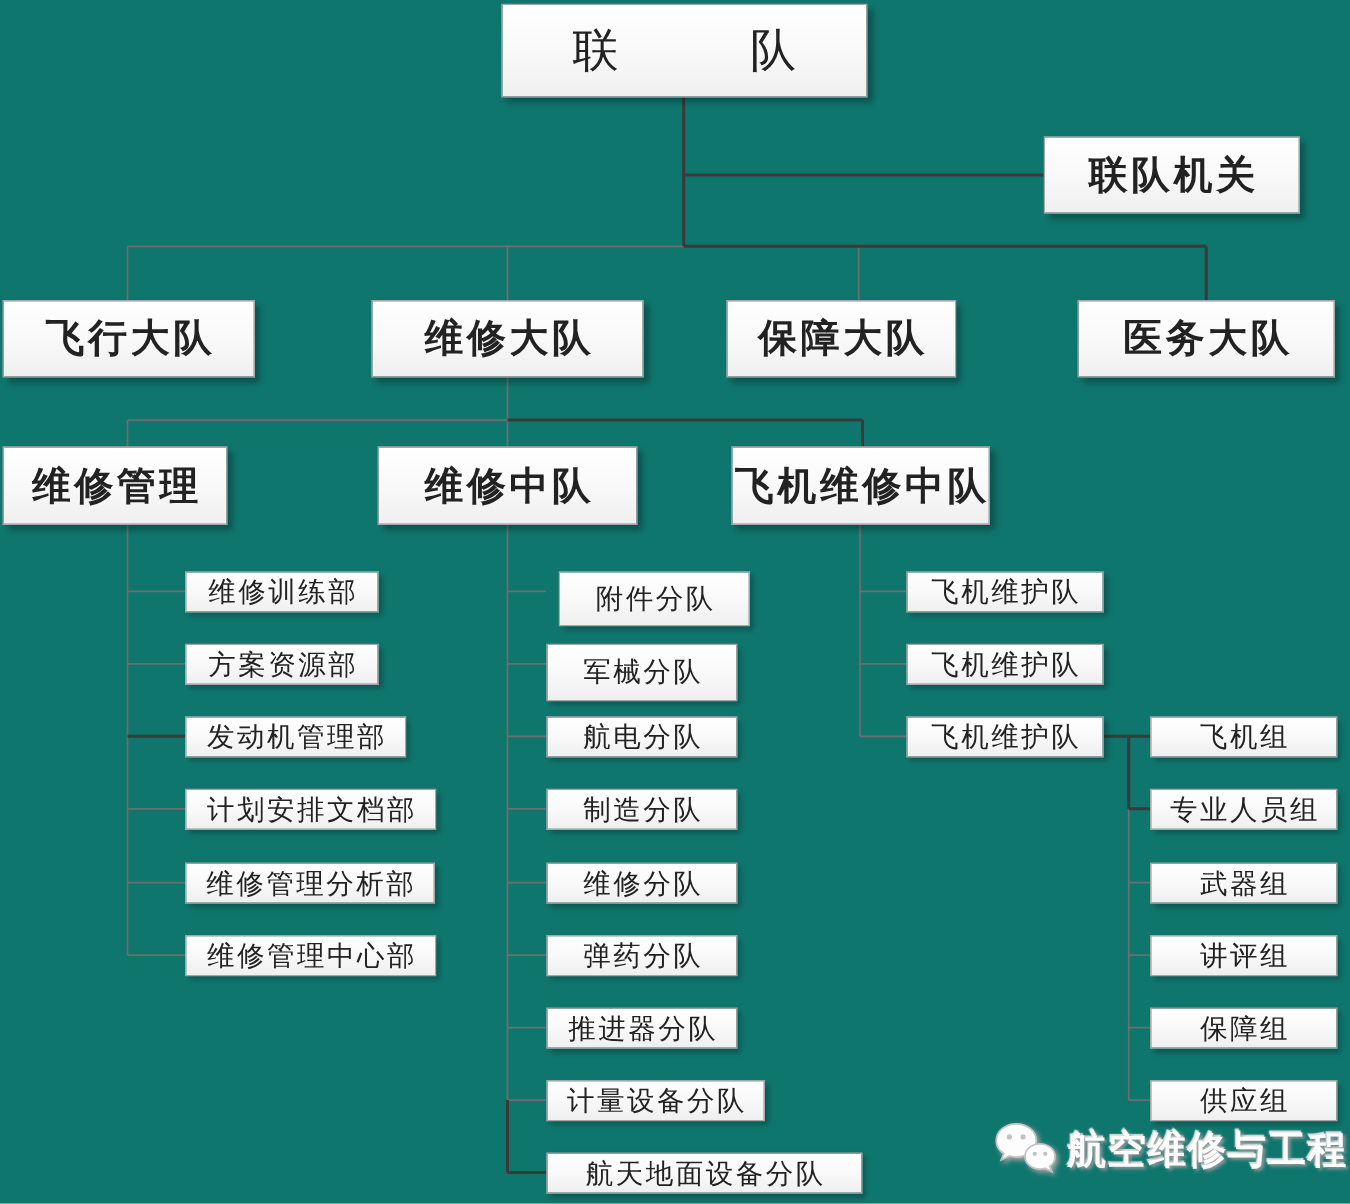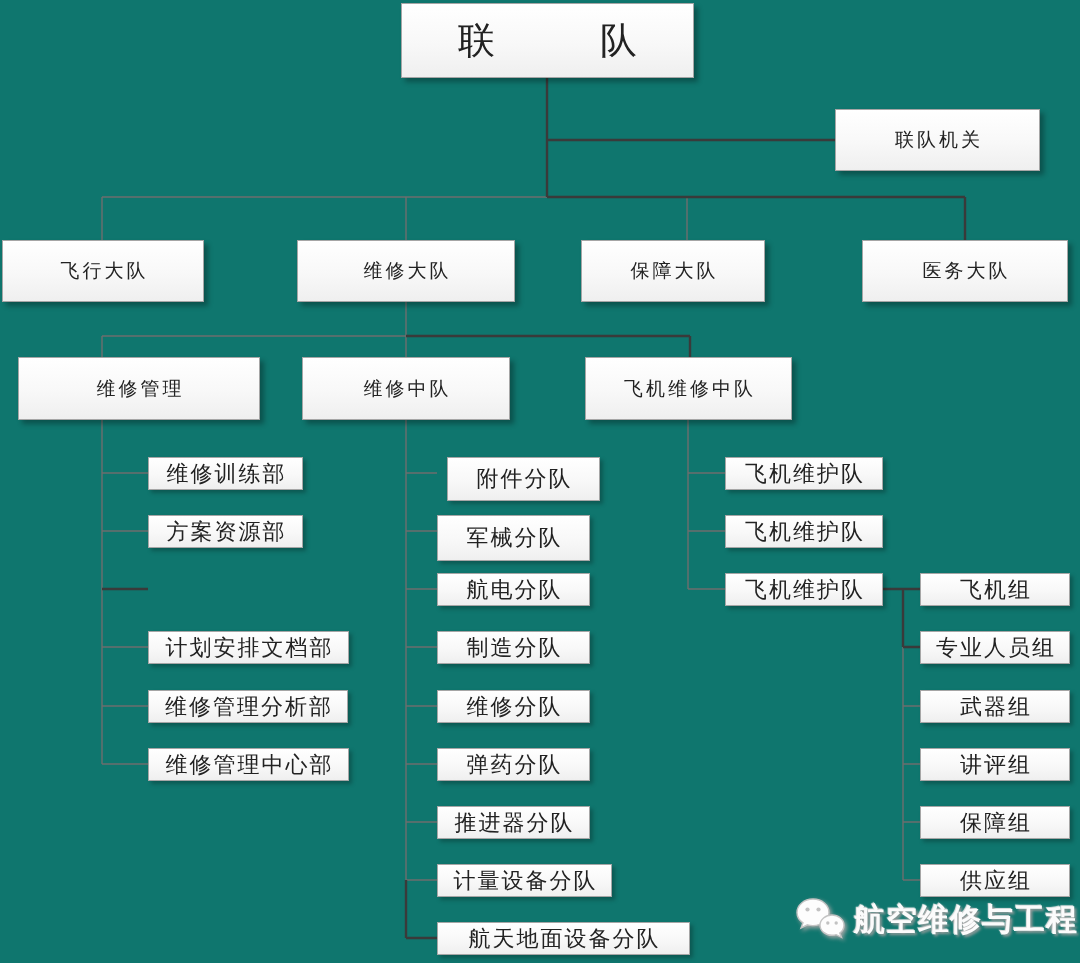--- a/index.html
+++ b/index.html
@@ -15,21 +15,21 @@
     position:absolute;
     box-sizing:border-box;
     border:1px solid #a6a6a6;
     background:linear-gradient(180deg,#ffffff 0%,#f8f8f8 55%,#efefef 100%);
     box-shadow:4px 4px 5px rgba(0,0,0,0.30);
     display:flex;align-items:center;justify-content:center;
     color:#222222;
     white-space:nowrap;
   }
   .root{font-size:37px;letter-spacing:105px;text-indent:105px;}
-  .big{font-size:19px;letter-spacing:3px;text-indent:3px;}
+  .big{font-size:31px;letter-spacing:3px;text-indent:3px;font-weight:bold;}
   .leaf{font-size:22px;letter-spacing:2px;text-indent:2px;box-shadow:3px 3px 4px rgba(0,0,0,0.25);}
   .watermark{
     position:absolute;left:793px;top:896px;
     display:flex;align-items:center;gap:7px;
   }
   .watermark-text{
     font-size:31px;font-weight:bold;letter-spacing:1px;
     color:#fbfbfb;
     text-shadow:2px 2px 3px #9d9d9d, -1px -1px 1px #e9e9e9;
   }
@@ -93,26 +93,27 @@
 
   <div class="node root" style="left:401px;top:3px;width:293px;height:75px">联队</div>
 
   <div class="node big" style="left:835px;top:109px;width:205px;height:62px">联队机关</div>
 
   <div class="node big" style="left:2px;top:240px;width:202px;height:62px">飞行大队</div>
   <div class="node big" style="left:297px;top:240px;width:218px;height:62px">维修大队</div>
   <div class="node big" style="left:581px;top:240px;width:184px;height:62px">保障大队</div>
   <div class="node big" style="left:862px;top:240px;width:206px;height:62px">医务大队</div>
 
-  <div class="node big" style="left:18px;top:357px;width:242px;height:63px">维修管理</div>
+  <div class="node big" style="left:2px;top:357px;width:180px;height:63px">维修管理</div>
   <div class="node big" style="left:302px;top:357px;width:208px;height:63px">维修中队</div>
   <div class="node big" style="left:585px;top:357px;width:207px;height:63px">飞机维修中队</div>
 
   <div class="node leaf" style="left:148px;top:457px;width:155px;height:33px">维修训练部</div>
   <div class="node leaf" style="left:148px;top:515px;width:155px;height:33px">方案资源部</div>
+  <div class="node leaf" style="left:148px;top:573px;width:177px;height:33px">发动机管理部</div>
   <div class="node leaf" style="left:148px;top:631px;width:201px;height:33px">计划安排文档部</div>
   <div class="node leaf" style="left:148px;top:690px;width:200px;height:33px">维修管理分析部</div>
   <div class="node leaf" style="left:148px;top:748px;width:201px;height:33px">维修管理中心部</div>
 
   <div class="node leaf" style="left:447px;top:457px;width:153px;height:44px">附件分队</div>
   <div class="node leaf" style="left:437px;top:515px;width:153px;height:46px">军械分队</div>
   <div class="node leaf" style="left:437px;top:573px;width:153px;height:33px">航电分队</div>
   <div class="node leaf" style="left:437px;top:631px;width:153px;height:33px">制造分队</div>
   <div class="node leaf" style="left:437px;top:690px;width:153px;height:33px">维修分队</div>
   <div class="node leaf" style="left:437px;top:748px;width:153px;height:33px">弹药分队</div>

